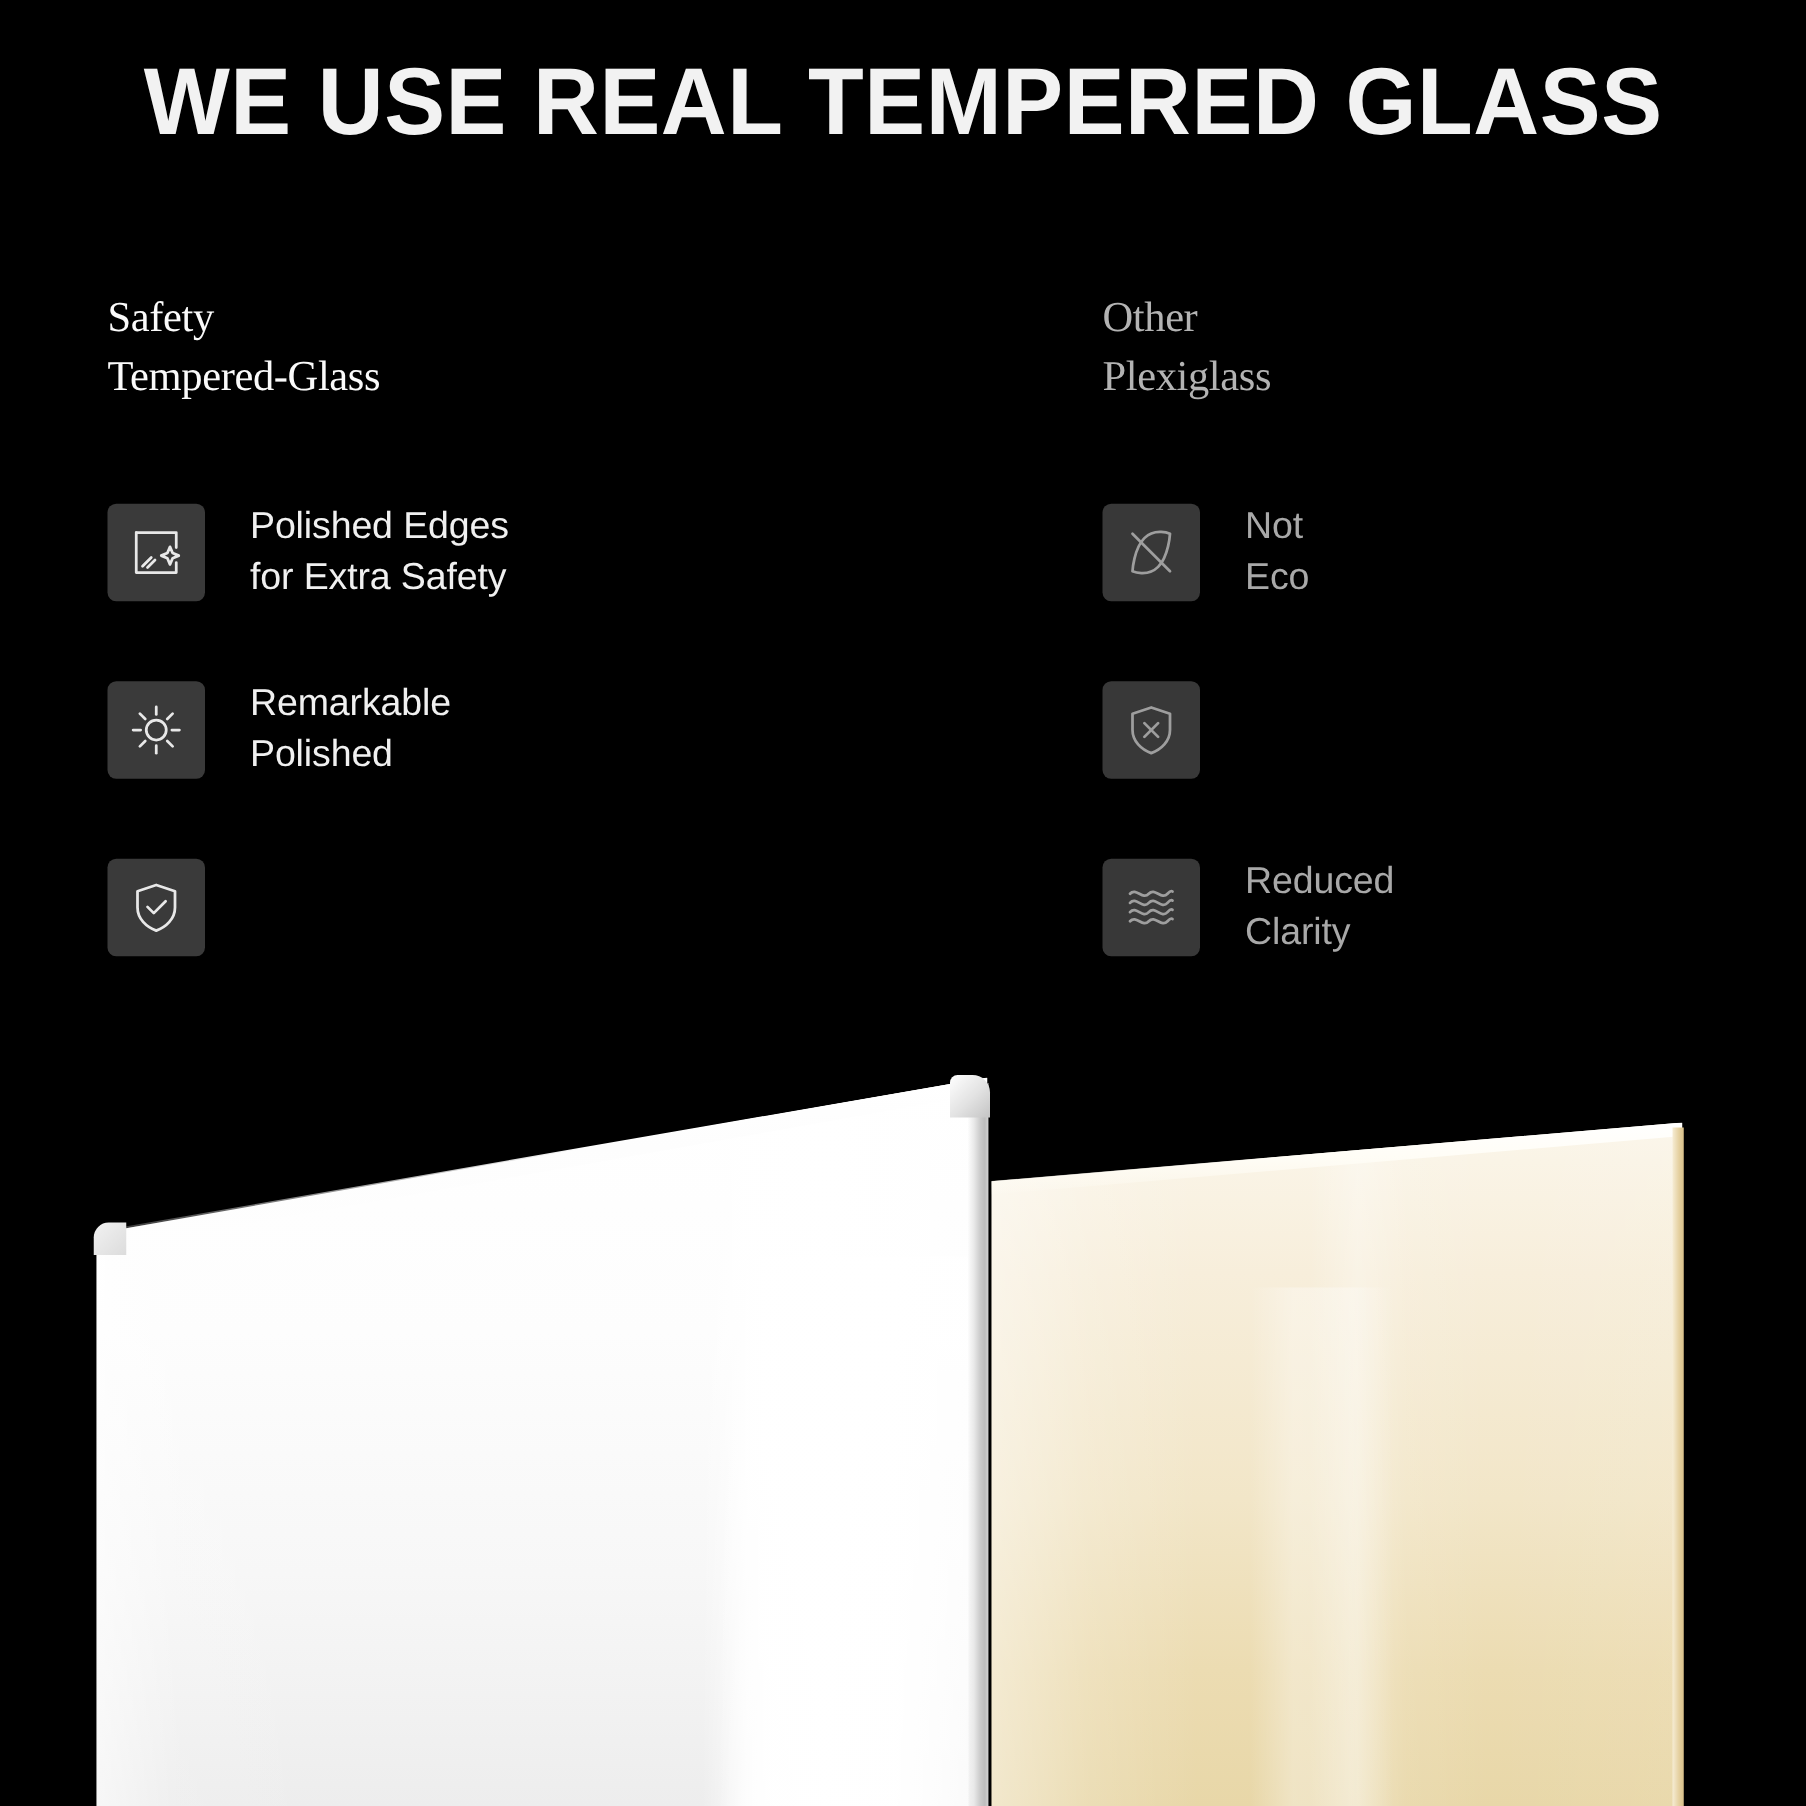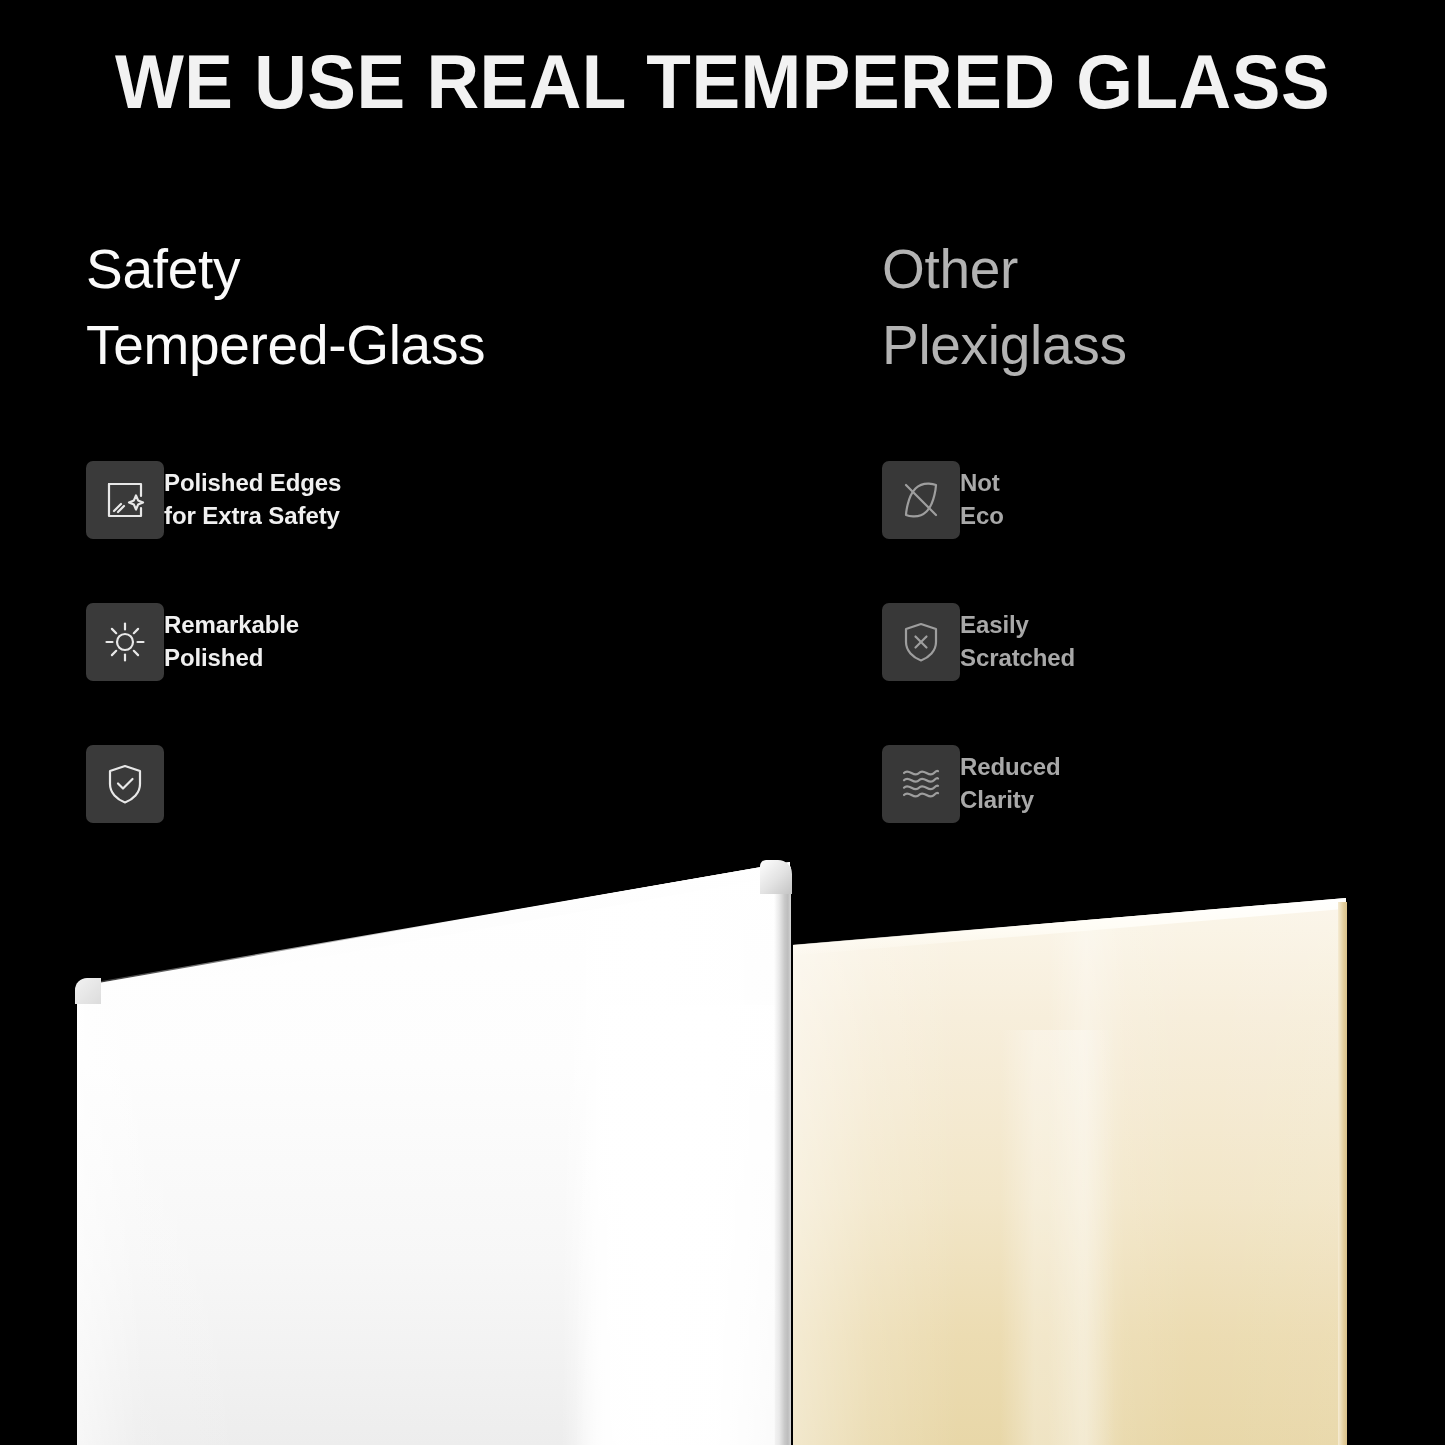--- a/index.html
+++ b/index.html
@@ -41,25 +41,26 @@
     left:0; top:232px;
     width:1445px;
     height:620px;
   }
 
   .col { position:absolute; top:0; width:640px; }
   .col-left  { left:86px;  }
   .col-right { left:882px; }
 
   .col-title {
-    font-size:55px;
+    font-size:34px;
     font-weight:400;
     line-height:1.38;
     letter-spacing:-0.3px;
     white-space:pre-line;
+    font-family:Liberation Serif, serif;
   }
   .col-left  .col-title { color:#fafafa; }
   .col-right .col-title { color:#b3b3b3; }
 
   .features { margin-top:64px; }
 
   .feature {
     display:flex;
     align-items:center;
     height:104px;
@@ -73,22 +74,23 @@
     background:#3a3a3a;
     display:flex;
     align-items:center;
     justify-content:center;
   }
   .col-right .feat-icon { background:#383838; }
 
   .feat-icon svg { display:block; }
 
   .feat-label {
-    font-size:24px;
-    font-weight:700;
+    margin-left:36px;
+    font-size:30px;
+    font-weight:400;
     line-height:1.36;
     letter-spacing:-0.1px;
     white-space:pre-line;
   }
   .col-left  .feat-label { color:#f0f0f0; }
   .col-right .feat-label { color:#a8a8a8; }
 
   
   .panels {
     position:absolute;
@@ -297,22 +299,20 @@
         </div>
 
         <div class="feature">
           <span class="feat-icon">
             <svg width="44" height="44" viewBox="0 0 44 44" fill="none" stroke="#9e9e9e" stroke-width="2.2" stroke-linecap="round" stroke-linejoin="round">
               <path d="M22 4 L37 9 V22 C37 31 30 37.5 22 40.5 C14 37.5 7 31 7 22 V9 Z"></path>
               <path d="M16.5 16.5 L27.5 27.5"></path>
               <path d="M27.5 16.5 L16.5 27.5"></path>
             </svg>
           </span>
-          <span class="feat-label">Easily
-Scratched</span>
         </div>
 
         <div class="feature">
           <span class="feat-icon">
             <svg width="44" height="44" viewBox="0 0 44 44" fill="none" stroke="#9e9e9e" stroke-width="2.2" stroke-linecap="round">
               <path d="M5 11 C10 5.5 15 16.5 20 11 C25 5.5 30 16.5 35 11 C37 8.8 38.3 8.6 39 9.2"></path>
               <path d="M5 18.3 C10 12.8 15 23.8 20 18.3 C25 12.8 30 23.8 35 18.3 C37 16.1 38.3 15.9 39 16.5"></path>
               <path d="M5 25.7 C10 20.2 15 31.2 20 25.7 C25 20.2 30 31.2 35 25.7 C37 23.5 38.3 23.3 39 23.9"></path>
               <path d="M5 33 C10 27.5 15 38.5 20 33 C25 27.5 30 38.5 35 33 C37 30.8 38.3 30.6 39 31.2"></path>
             </svg>

